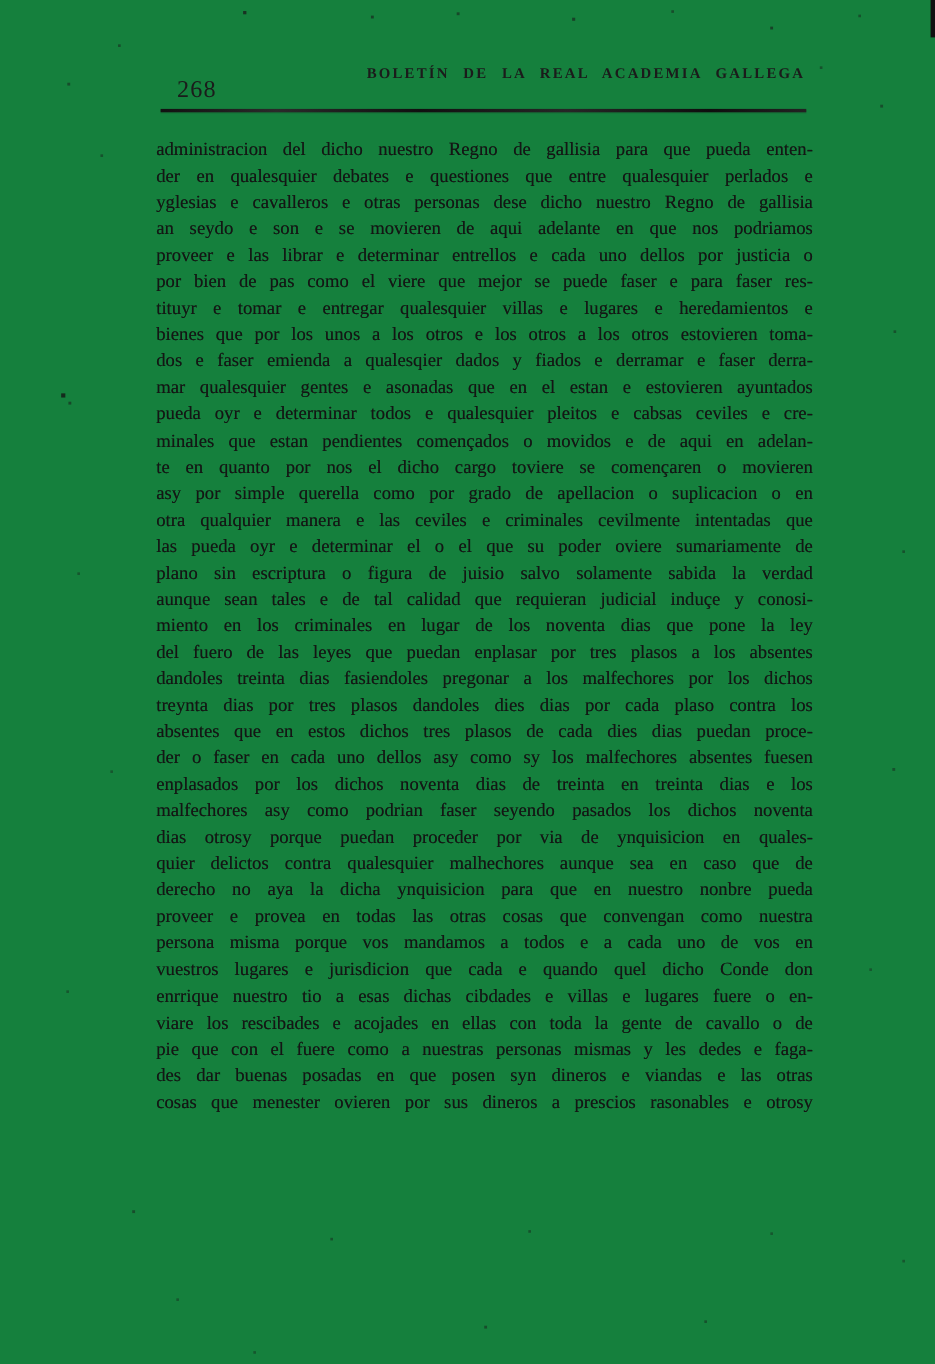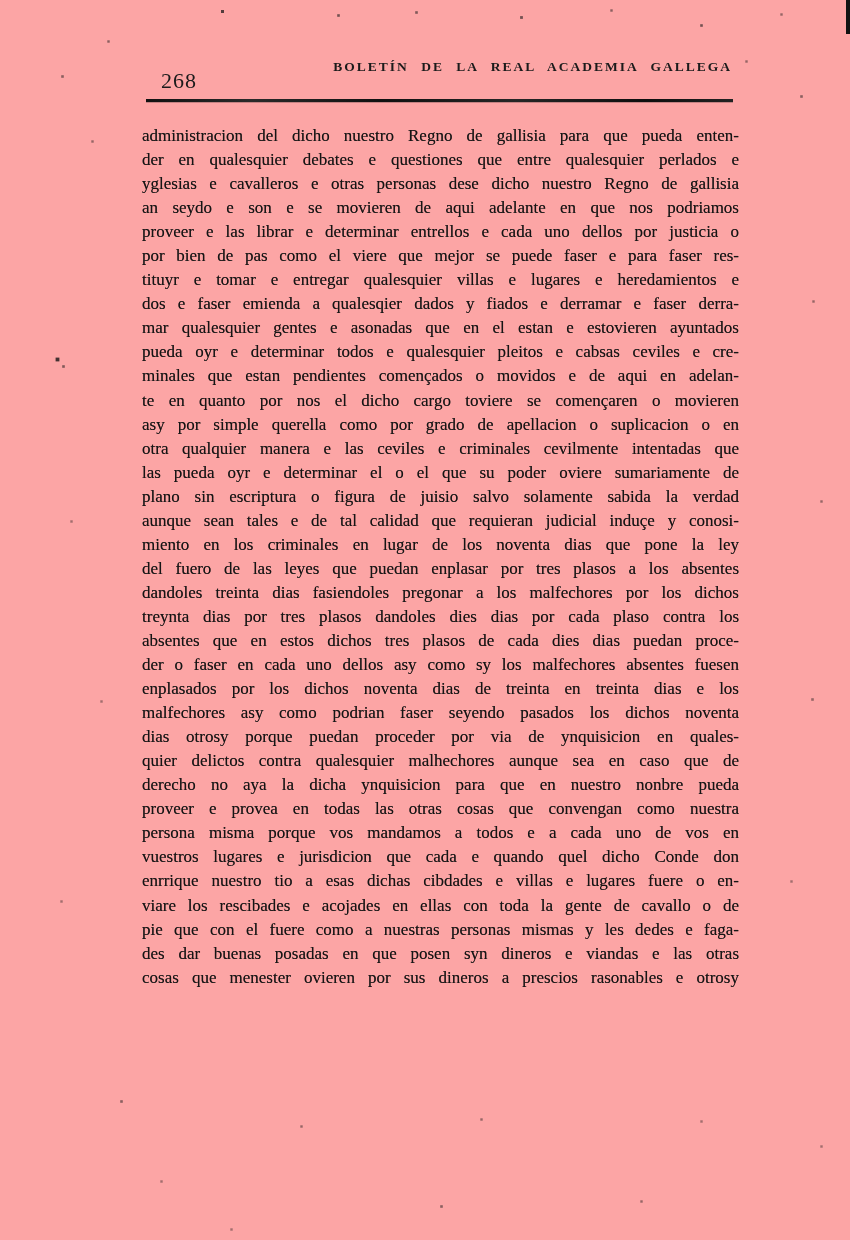--- a/index.html
+++ b/index.html
@@ -4,21 +4,21 @@
 <style>
   html, body {
     margin: 0;
     padding: 0;
     background: #ffffff;
   }
   .page {
     position: relative;
     width: 850px;
     height: 1240px;
-    background: #fca5a5;
+    background: #15803d;
     overflow: hidden;
     font-family: "Liberation Serif", "DejaVu Serif", serif;
     color: #161616;
   }
   .page-number {
     position: absolute;
     left: 161px;
     top: 68px;
     font-size: 22px;
     letter-spacing: 1px;
@@ -121,20 +121,21 @@
   <div class="header-rule"></div>
 
   <main class="text-block">
       <div class="text-line">administracion del dicho nuestro Regno de gallisia para que pueda enten-</div>
       <div class="text-line">der en qualesquier debates e questiones que entre qualesquier perlados e</div>
       <div class="text-line">yglesias e cavalleros e otras personas dese dicho nuestro Regno de gallisia</div>
       <div class="text-line">an seydo e son e se movieren de aqui adelante en que nos podriamos</div>
       <div class="text-line">proveer e las librar e determinar entrellos e cada uno dellos por justicia o</div>
       <div class="text-line">por bien de pas como el viere que mejor se puede faser e para faser res-</div>
       <div class="text-line">tituyr e tomar e entregar qualesquier villas e lugares e heredamientos e</div>
+      <div class="text-line">bienes que por los unos a los otros e los otros a los otros estovieren toma-</div>
       <div class="text-line">dos e faser emienda a qualesqier dados y fiados e derramar e faser derra-</div>
       <div class="text-line">mar qualesquier gentes e asonadas que en el estan e estovieren ayuntados</div>
       <div class="text-line">pueda oyr e determinar todos e qualesquier pleitos e cabsas ceviles e cre-</div>
       <div class="text-line">minales que estan pendientes començados o movidos e de aqui en adelan-</div>
       <div class="text-line">te en quanto por nos el dicho cargo toviere se començaren o movieren</div>
       <div class="text-line">asy por simple querella como por grado de apellacion o suplicacion o en</div>
       <div class="text-line">otra qualquier manera e las ceviles e criminales cevilmente intentadas que</div>
       <div class="text-line">las pueda oyr e determinar el o el que su poder oviere sumariamente de</div>
       <div class="text-line">plano sin escriptura o figura de juisio salvo solamente sabida la verdad</div>
       <div class="text-line">aunque sean tales e de tal calidad que requieran judicial induçe y conosi-</div>

